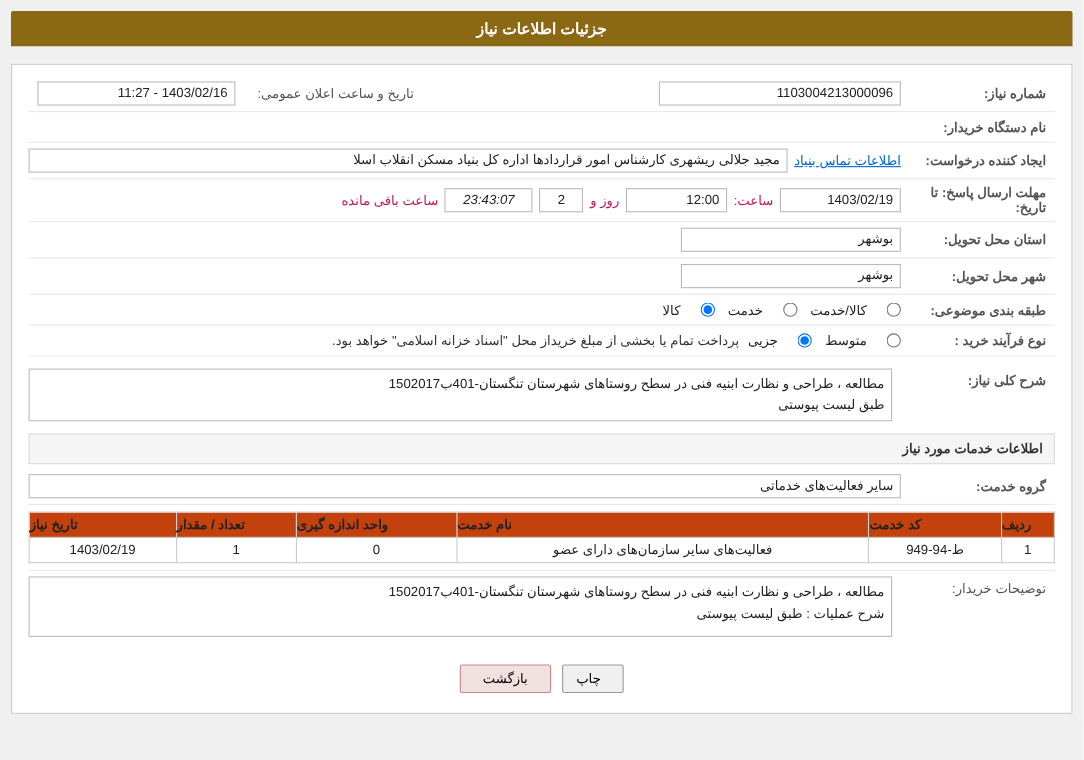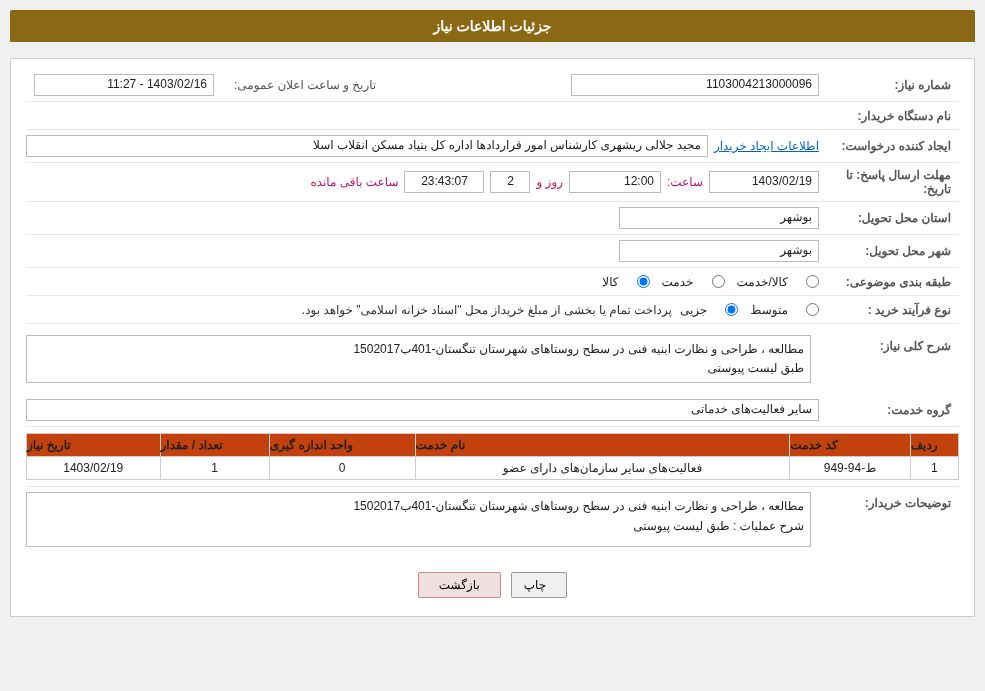--- a/index.html
+++ b/index.html
@@ -160,49 +160,49 @@
 <body>
 
 <div class="page-container">
   <div class="header-bar">جزئیات اطلاعات نیاز</div>
 
   <div class="main-card content-wrapper">
 
     <div class="row-line">
       <div class="label-col">شماره نیاز:</div>
       <div class="value-col">
-        <div class="input-box" style="width:248px;">1103004213000096</div>
+        <div class="input-box" style="width:220px;">1103004213000096</div>
         <div style="flex:1;"></div>
         <div style="margin-left:20px; color:#555;">تاریخ و ساعت اعلان عمومی:</div>
         <div class="input-box" style="width:180px; margin-left:8px;">1403/02/16 - 11:27</div>
       </div>
     </div>
 
     <div class="row-line">
       <div class="label-col">نام دستگاه خریدار:</div>
     </div>
 
     <div class="row-line">
       <div class="label-col">ایجاد کننده درخواست:</div>
       <div class="value-col" style="display:flex; align-items:center; gap:6px;">
-        <span class="text-link">اطلاعات ایجاد خریدار</span>
+        <span class="text-link">اطلاعات تماس بنیاد</span>
         <div class="input-box" style="flex:1;text-align:right;">مجید جلالی ریشهری کارشناس امور قراردادها اداره کل بنیاد مسکن انقلاب اسلا</div>
       </div>
     </div>
 
     <div class="row-line">
       <div class="label-col">مهلت ارسال پاسخ: تا تاریخ:</div>
       <div class="value-col">
         <div class="time-fields">
           <div class="input-box" style="width:110px;">1403/02/19</div>
           <span class="time-label">ساعت:</span>
           <div class="input-box" style="width:92px;">12:00</div>
           <span class="time-label">روز و</span>
           <div class="input-box" style="width:40px; text-align:center;">2</div>
-          <div class="input-box" style="width:80px; text-align:center;">23:43:07</div>
+          <div class="input-box" style="width:80px; text-align:center;font-style:italic;">23:43:07</div>
           <span class="time-label">ساعت باقی مانده</span>
         </div>
       </div>
     </div>
 
     <div class="row-line">
       <div class="label-col">استان محل تحویل:</div>
       <div class="value-col">
         <div class="input-box" style="width:200px;">بوشهر</div>
       </div>
@@ -256,20 +256,21 @@
 
     <div style="margin: 6px 0;">
       <div style="display:flex; align-items:flex-start; gap:8px; padding: 5px 0;">
         <div class="label-col" style="padding-top:4px; font-weight:bold;">شرح کلی نیاز:</div>
         <div style="flex:1;">
           <div class="input-box" style="width:100%; min-height:45px; padding:4px 6px; line-height:1.6;">مطالعه ، طراحی و نظارت ابنیه فنی در سطح روستاهای شهرستان تنگستان-401ب1502017<br>طبق لیست پیوستی</div>
         </div>
       </div>
     </div>
 
+    <div class="section-title">اطلاعات خدمات مورد نیاز</div>
 
     <div class="row-line">
       <div class="label-col">گروه خدمت:</div>
       <div class="value-col">
         <div class="input-box input-wide">سایر فعالیت‌های خدماتی</div>
       </div>
     </div>
 
     <div class="table-section">
       <table>
@@ -290,21 +291,21 @@
             <td>فعالیت‌های سایر سازمان‌های دارای عضو</td>
             <td>0</td>
             <td>1</td>
             <td>1403/02/19</td>
           </tr>
         </tbody>
       </table>
     </div>
 
     <div style="display:flex; align-items:flex-start; gap:8px; padding: 5px 0; border-top: 1px solid #e8e8e8;">
-      <div class="label-col" style="padding-top:4px; font-weight:bold;">توضیحات خریدار:</div>
+      <div class="label-col" style="padding-top:4px; font-weight:normal;">توضیحات خریدار:</div>
       <div style="flex:1;">
         <div class="input-box" style="width:100%; min-height:55px; padding:4px 6px; line-height:1.6;">مطالعه ، طراحی و نظارت ابنیه فنی در سطح روستاهای شهرستان تنگستان-401ب1502017<br>شرح عملیات : طبق لیست پیوستی</div>
       </div>
     </div>
 
     <div class="buttons-row">
       <button class="btn btn-print">چاپ</button>
       <button class="btn btn-back">بازگشت</button>
     </div>
 

